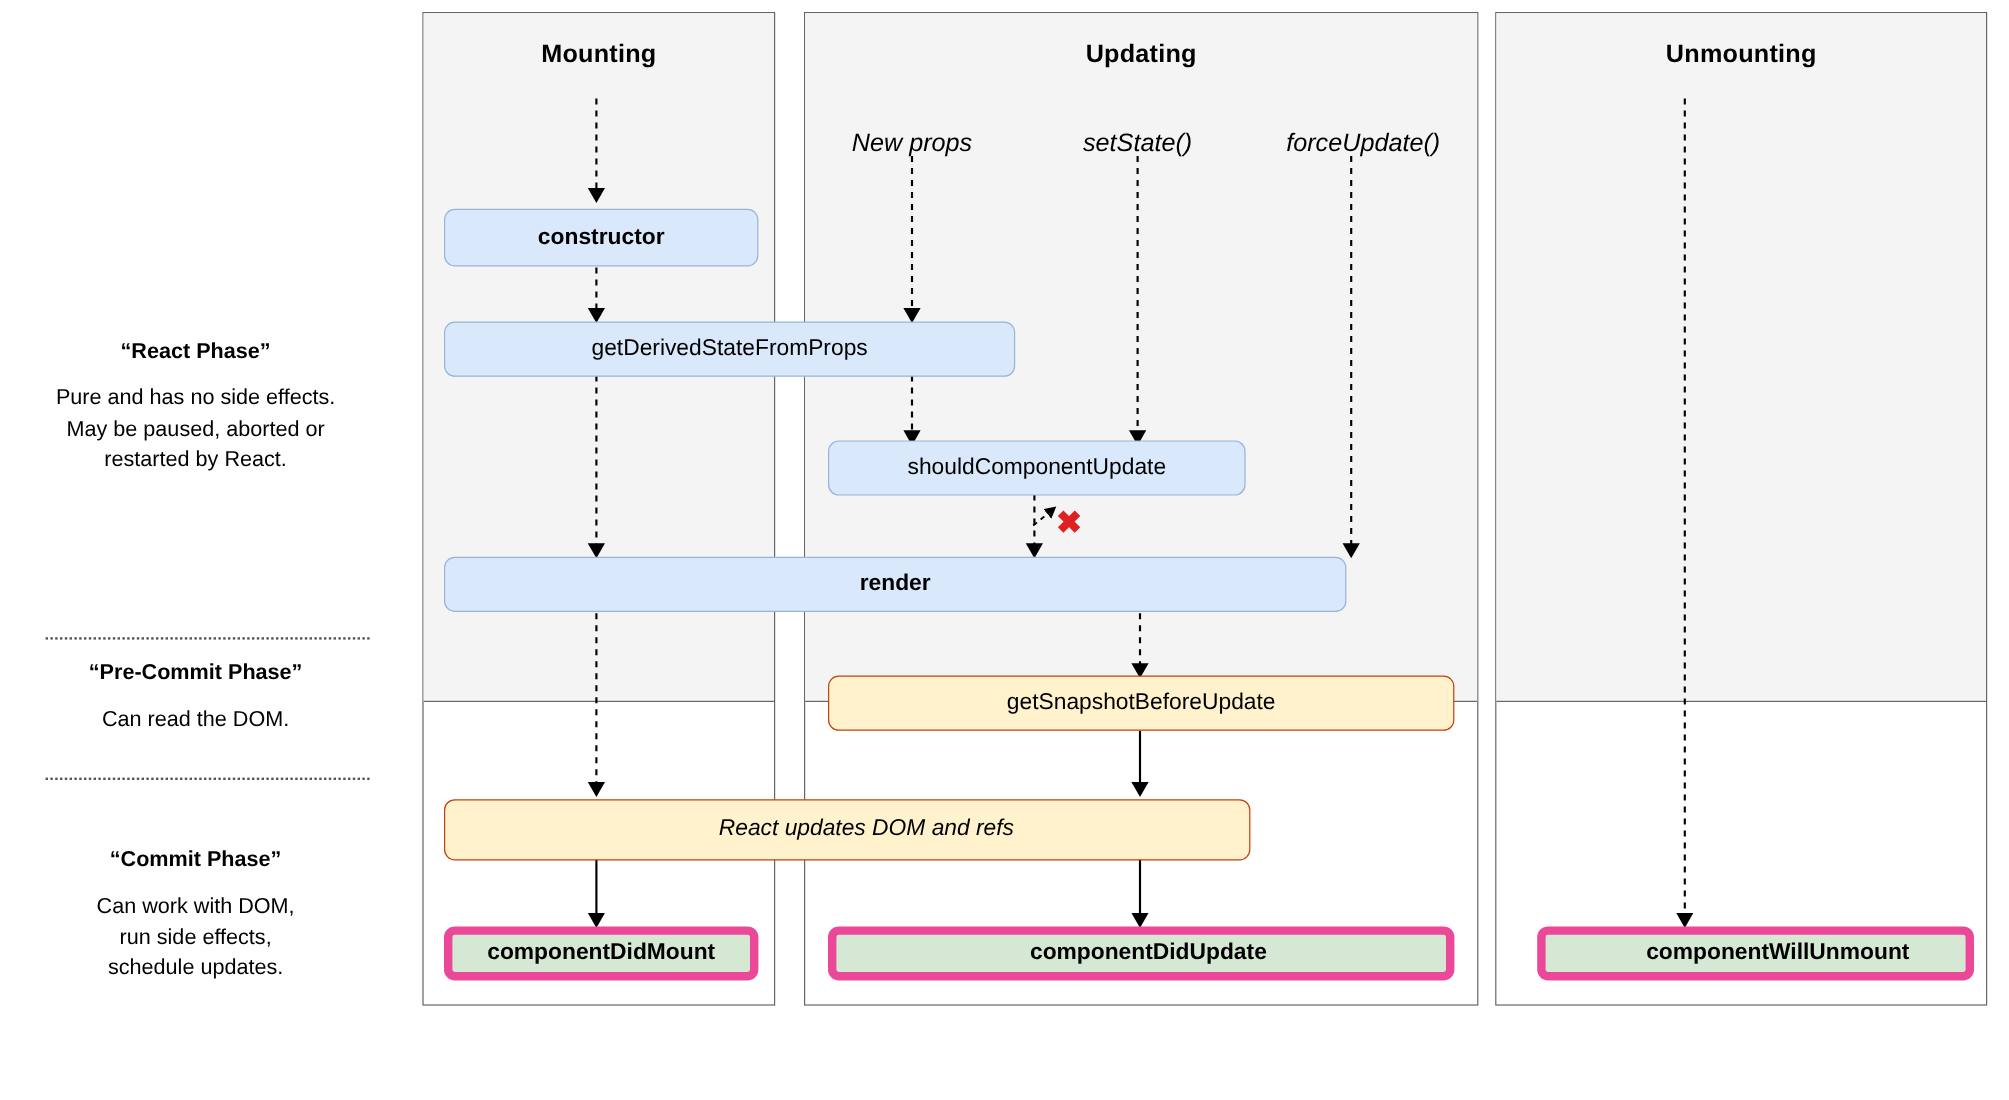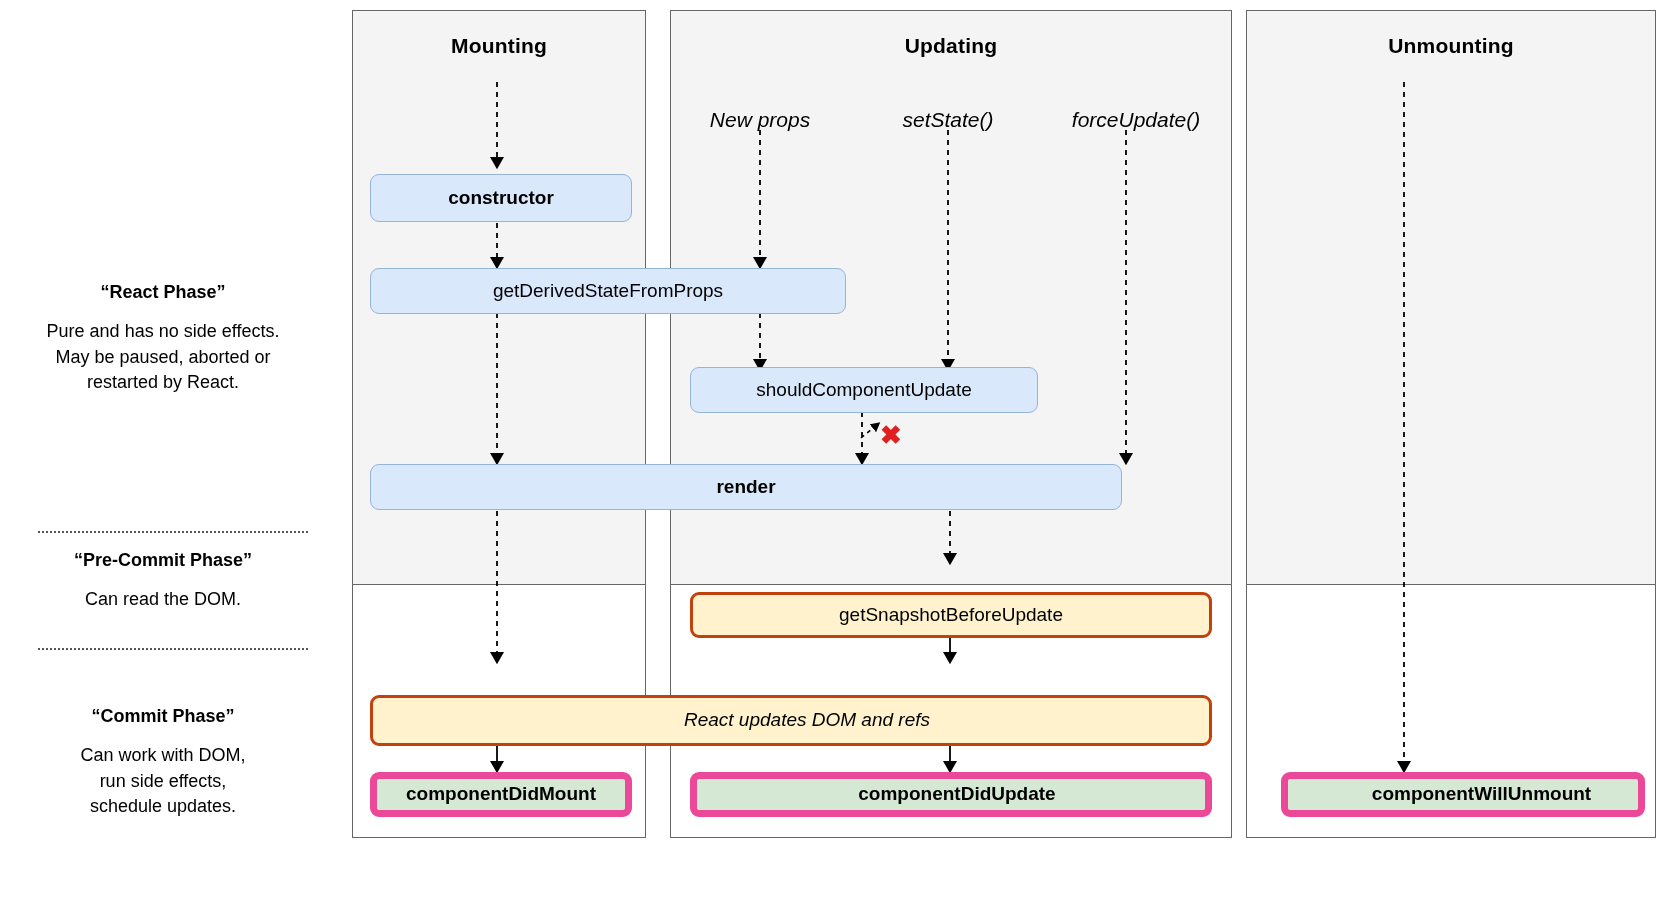--- a/index.html
+++ b/index.html
@@ -23,21 +23,21 @@
   
   .node{
     position:absolute;box-sizing:border-box;
     border-radius:9px;
     display:flex;align-items:center;justify-content:center;
     font-size:19px;line-height:1.1;
     text-align:center;
     white-space:nowrap;
   }
   .node.blue{background:#dae8fc;border:1px solid #96b3d8;}
-  .node.yellow{background:#fff2cc;border:3px solid #c2410c;margin-top:29px;}
+  .node.yellow{background:#fff2cc;border:1px solid #c2410c;}
   .node.green{background:#d5e8d4;border:7px solid #ec4899;}
   .node.bold{font-weight:bold;}
   .node.italic{font-style:italic;}
 
   
   .trigger{
     position:absolute;text-align:center;
     font-size:21px;font-style:italic;white-space:nowrap;
   }
 
@@ -142,21 +142,21 @@
   <div class="node blue bold" style="left:370px;top:174px;width:262px;height:48px;">constructor</div>
 
   <div class="node blue" style="left:370px;top:268px;width:476px;height:46px;">getDerivedStateFromProps</div>
 
   <div class="node blue" style="left:690px;top:367px;width:348px;height:46px;">shouldComponentUpdate</div>
 
   <div class="node blue bold" style="left:370px;top:464px;width:752px;height:46px;">render</div>
 
   <div class="node yellow" style="left:690px;top:563px;width:522px;height:46px;">getSnapshotBeforeUpdate</div>
 
-  <div class="node yellow italic" style="left:370px;top:666px;width:842px;height:51px;padding-left:32px;">React updates DOM and refs</div>
+  <div class="node yellow italic" style="left:370px;top:666px;width:672px;height:51px;padding-left:32px;">React updates DOM and refs</div>
 
   <div class="node green bold" style="left:370px;top:772px;width:262px;height:45px;">componentDidMount</div>
 
   <div class="node green bold" style="left:690px;top:772px;width:522px;height:45px;padding-left:12px;">componentDidUpdate</div>
 
   <div class="node green bold" style="left:1281px;top:772px;width:364px;height:45px;padding-left:37px;">componentWillUnmount</div>
 
 </div>
 
 </body></html>

